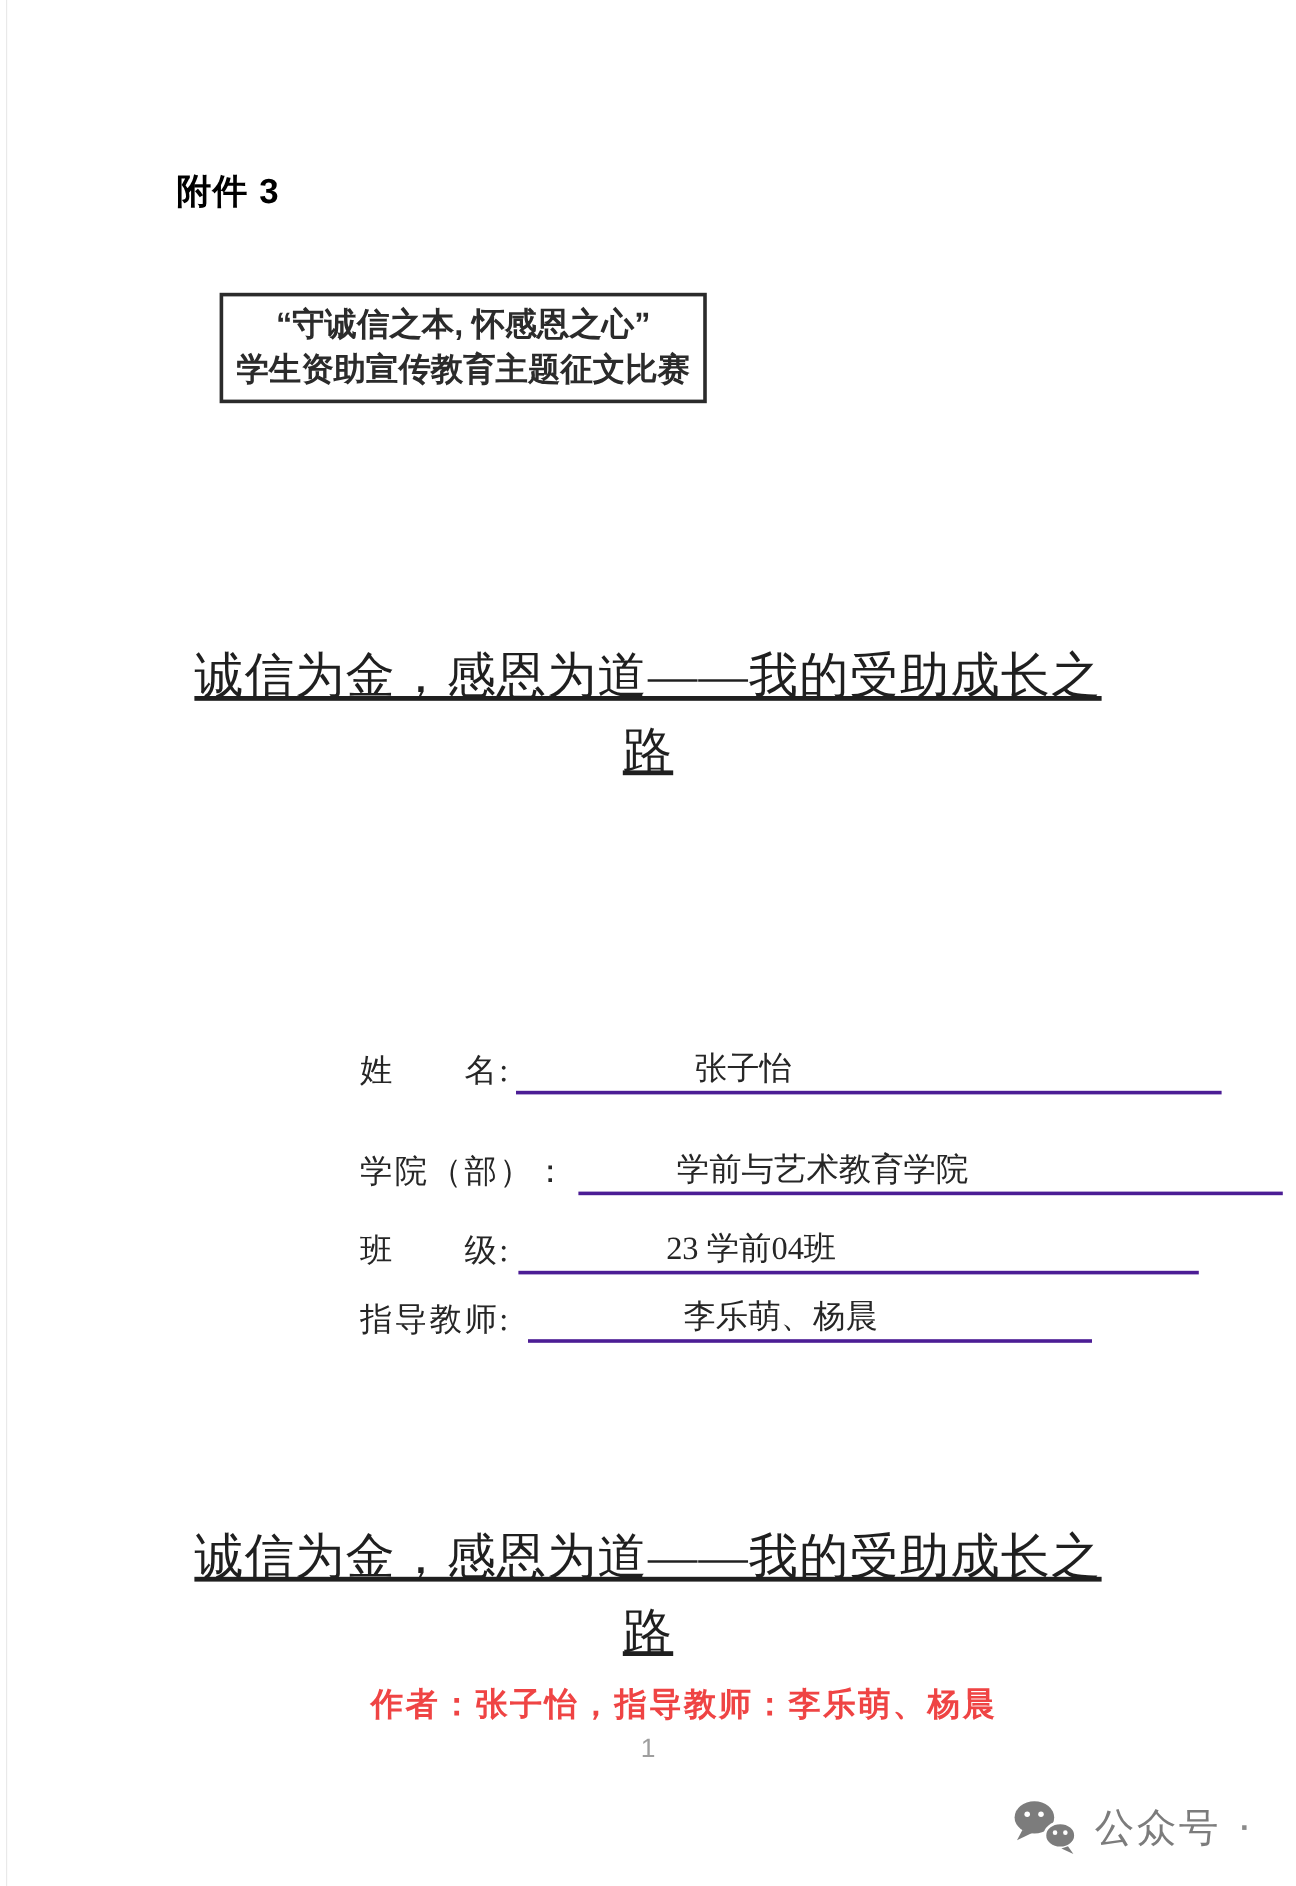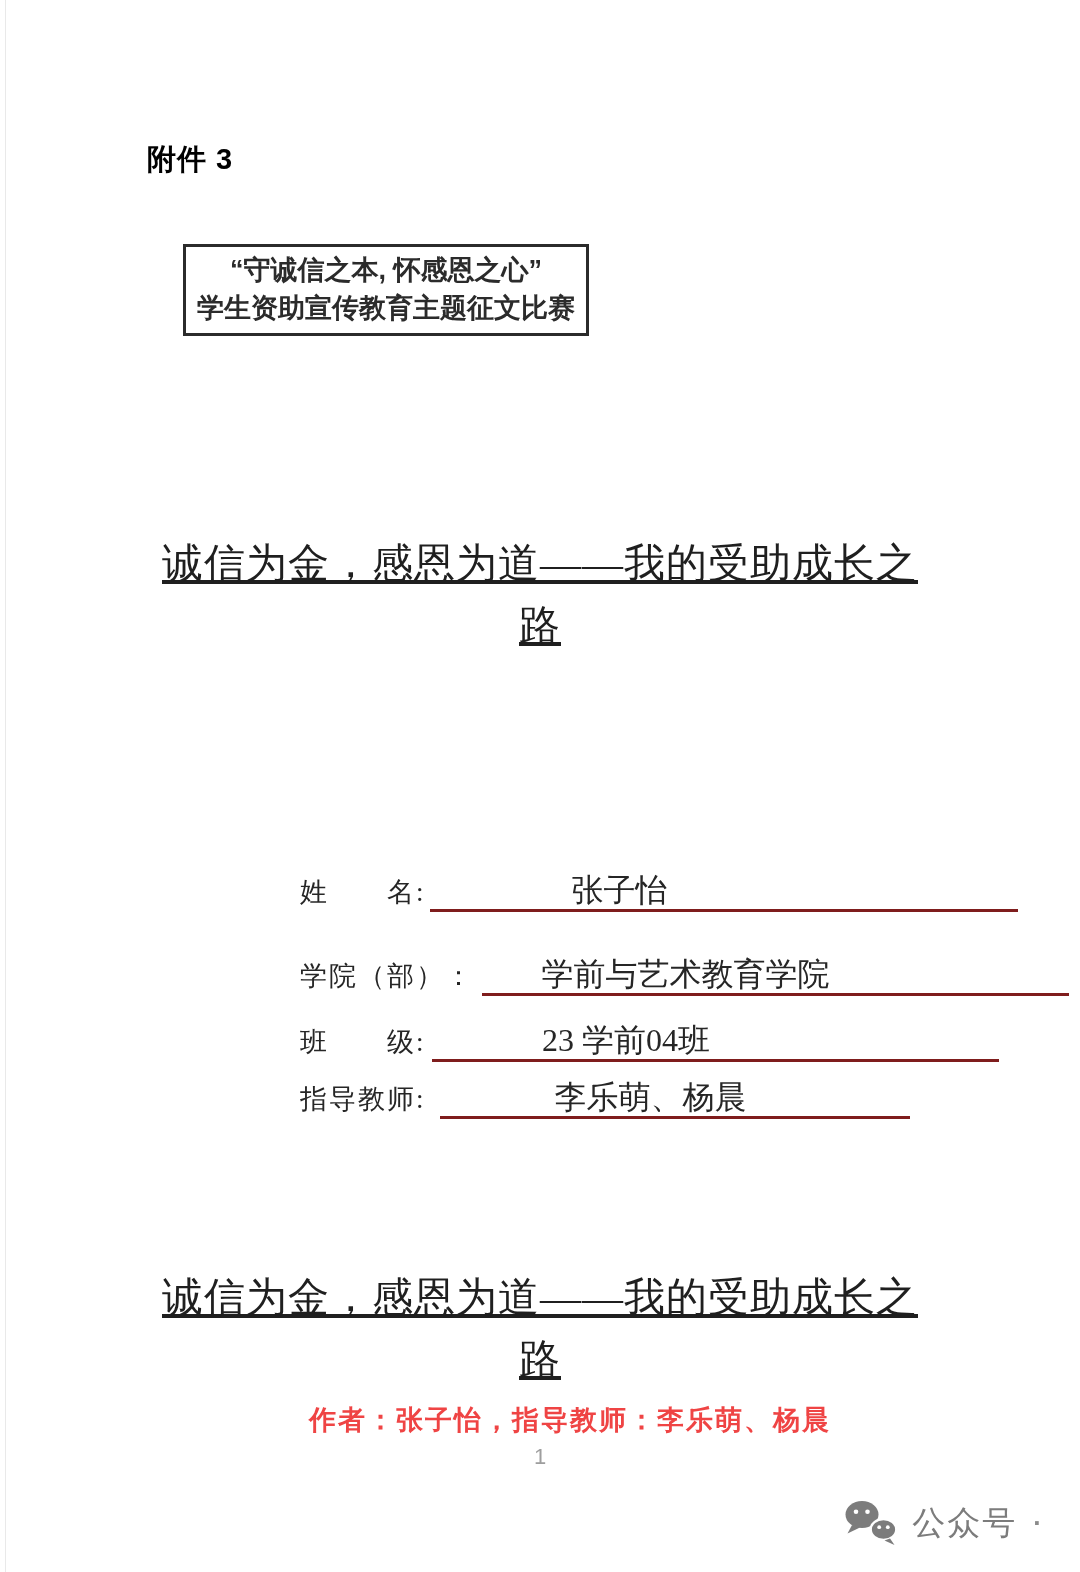--- a/index.html
+++ b/index.html
@@ -71,23 +71,23 @@
   .row-3 { margin-bottom: 17px; }
   .flabel {
     white-space: pre;
     font-size: 27px;
     line-height: 40px;
     letter-spacing: 2px;
     color: #262626;
   }
   .uline {
     box-sizing: border-box;
-    border-bottom: 3px solid #7f1d1d;
+    border-bottom: 3px solid #4c1d95;
     text-align: center;
-    font-size: 32px;
+    font-size: 27px;
     line-height: 38px;
     white-space: nowrap;
     color: #262626;
   }
   .u1 { width: 588px; margin-left: 4px;  padding-right: 208px; }
   .u2 { width: 587px; margin-left: 8px;  padding-right: 180px; margin-top: 38px; }
   .u3 { width: 567px; margin-left: 6px;  padding-right: 178px; }
   .u4 { width: 470px; margin-left: 14px; padding-right: 48px; }
   .author {
     position: absolute;

